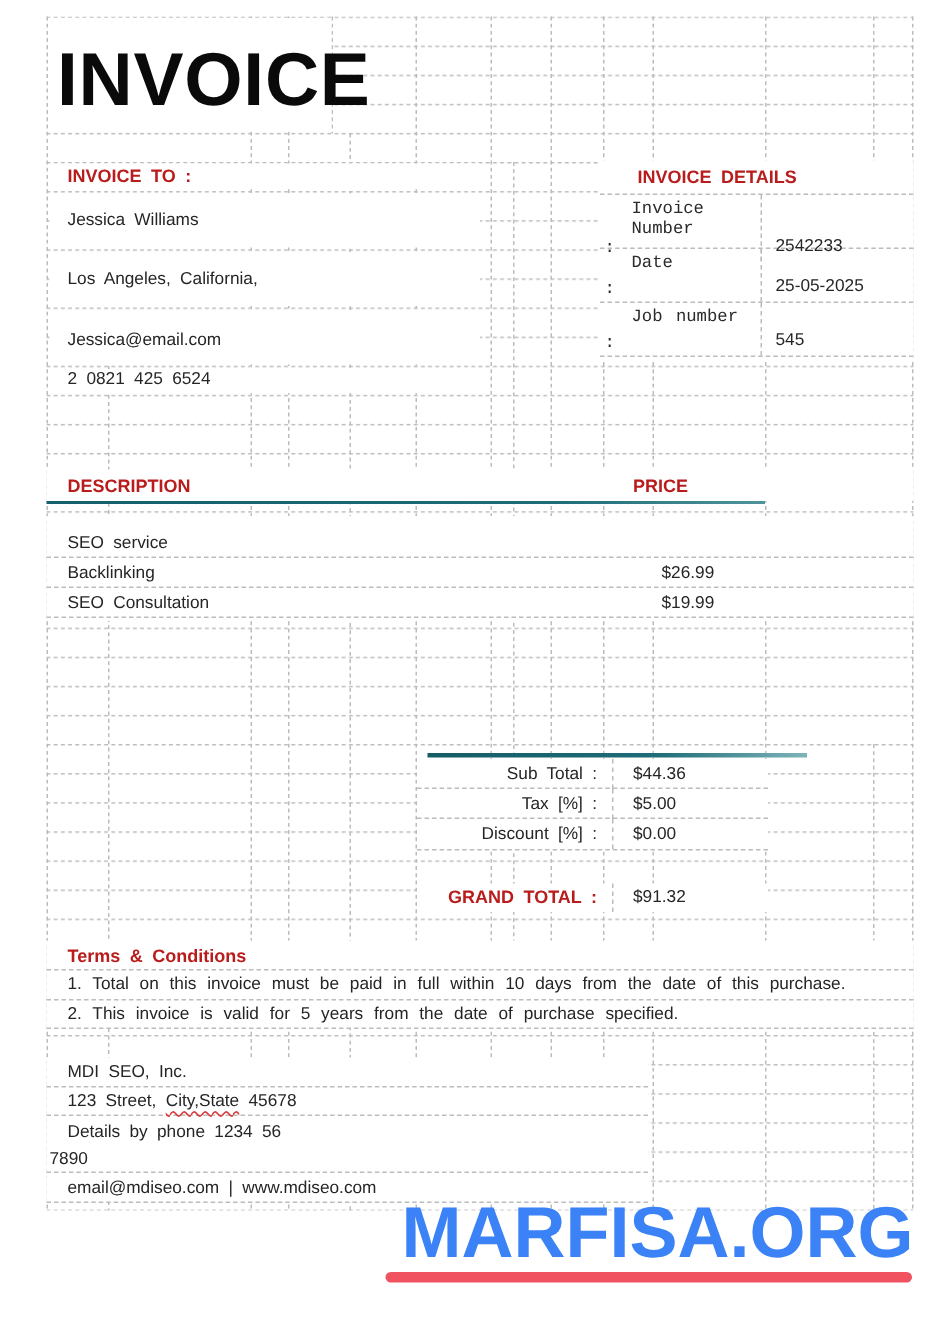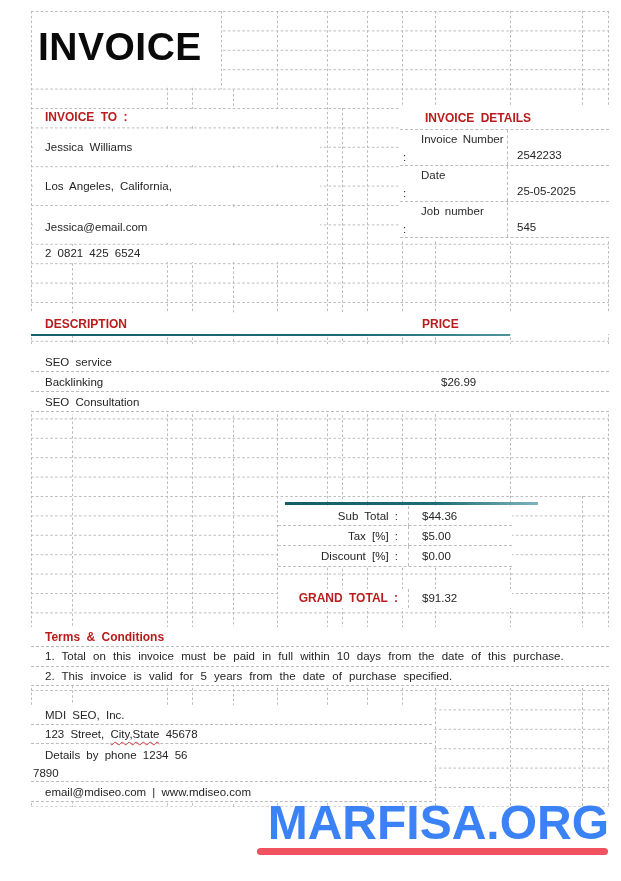--- a/index.html
+++ b/index.html
@@ -6,36 +6,36 @@
   .page{
     position:relative;width:621px;height:881px;background:#ffffff;overflow:hidden;
     font-family:"Liberation Sans","DejaVu Sans",sans-serif;color:#222;
   }
   .grid-svg{position:absolute;left:0;top:0;}
   .blk{position:absolute;background:#ffffff;box-sizing:border-box;}
   .txt{font-size:11.5px;color:#252525;word-spacing:3px;white-space:nowrap;}
   .teal{color:#b91c1c;font-weight:bold;font-size:12px;word-spacing:3px;}
   
   .b-title{left:32px;top:12px;width:189px;height:75px;}
-  .b-title h1{margin:0;padding:14px 0 0 6px;font-size:39px;line-height:1.1;
+  .b-title h1{margin:0;padding:14px 0 0 6px;font-size:50px;line-height:1.1;
     font-weight:bold;color:#0a0a0a;letter-spacing:0.5px;}
   
   .b-invto{left:33px;top:109px;width:287px;height:17px;line-height:17px;padding-left:12px;}
   .b-name {left:33px;top:129px;width:287px;height:36px;line-height:36px;padding-left:12px;}
   .b-addr {left:33px;top:168px;width:287px;height:36px;line-height:36px;padding-left:12px;}
   .b-email{left:33px;top:207px;width:287px;height:36px;line-height:40px;padding-left:12px;}
   .b-phone{left:33px;top:246px;width:287px;height:16px;line-height:14px;padding-left:12px;}
   
   .b-details{left:400px;top:107px;width:209px;height:133px;}
   .det-head{height:23px;line-height:23px;padding-left:25px;border-bottom:1px dashed #bcbcbc;box-sizing:border-box;}
   .det-row{display:grid;grid-template-columns:108px 1fr;height:36px;box-sizing:border-box;
     border-bottom:1px dashed #bcbcbc;}
   .det-row:last-child{border-bottom:1px dashed #bcbcbc;}
   .det-label{display:flex;flex-direction:column;justify-content:space-between;
-    border-right:1px dashed #bcbcbc;box-sizing:border-box;padding:3px 0 2px 0;}
+    border-right:1px dashed #bcbcbc;box-sizing:border-box;padding:3px 0 2px 0;font-family:Liberation Mono, monospace;}
   .det-label .lab{padding-left:21px;font-size:11.5px;color:#2b2b2b;word-spacing:2px;}
   .det-label .col{padding-left:3px;font-size:11.5px;color:#2b2b2b;}
   .det-value{display:flex;align-items:flex-end;padding:0 0 4px 9px;font-size:11.5px;color:#252525;}
   
   .b-hdr{left:31px;top:313px;width:578px;height:21px;display:grid;grid-template-columns:391px 1fr;align-items:center;}
   .b-hdr .h1c{padding-left:14px;}
   .tealline{position:absolute;left:31px;top:334px;width:479px;height:2.4px;
     background:linear-gradient(to right,#15606a,#1D6C77 70%,#4f949c);}
   .b-items{left:31px;top:344px;width:578px;height:70px;}
   .items-spacer{height:8px;}
@@ -153,20 +153,21 @@
     <div class="items-spacer"></div>
     <div class="item-row">
       <div class="item-desc txt">SEO service</div>
     </div>
     <div class="item-row">
       <div class="item-desc txt">Backlinking</div>
       <div class="txt">$26.99</div>
     </div>
     <div class="item-row">
       <div class="item-desc txt">SEO Consultation</div>
+      <div class="txt">$19.99</div>
     </div>
   </div>
 
   <div class="totline"></div>
   <div class="blk b-totals">
     <div class="tot-row">
       <div class="tot-label txt">Sub Total :</div>
       <div class="tot-value txt">$44.36</div>
     </div>
     <div class="tot-row">

